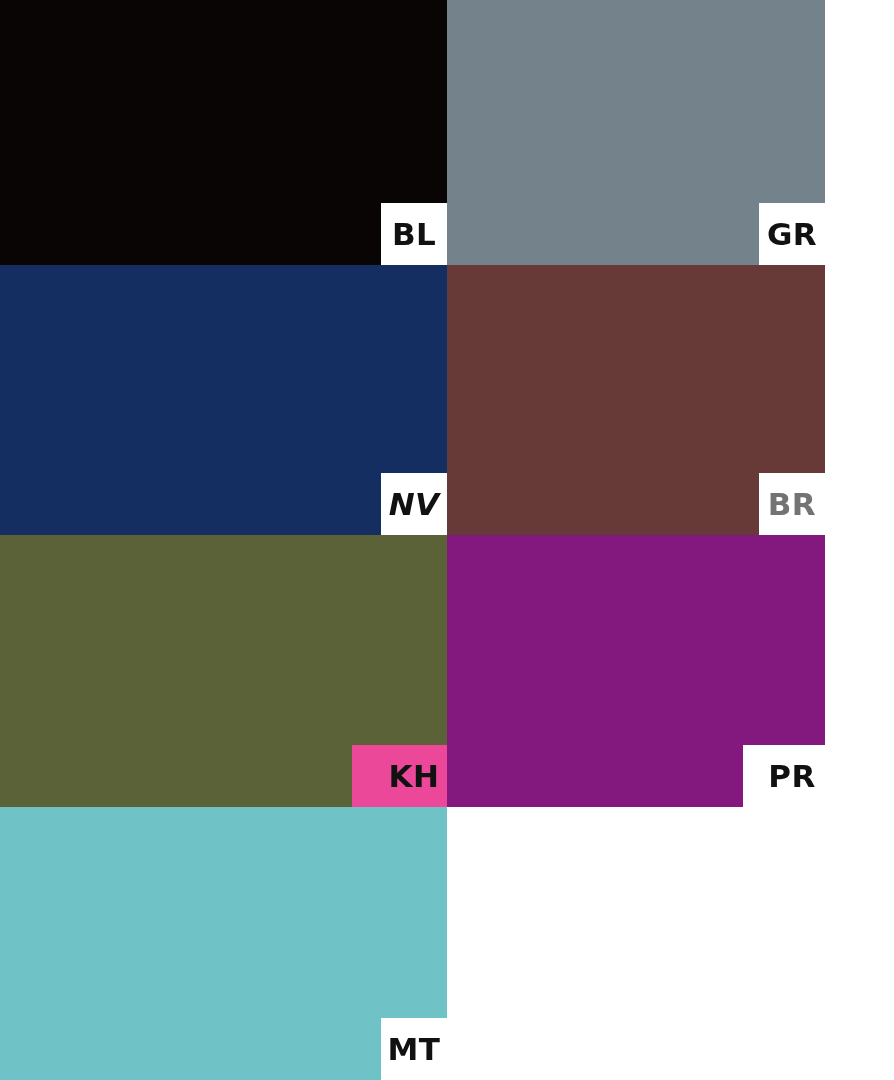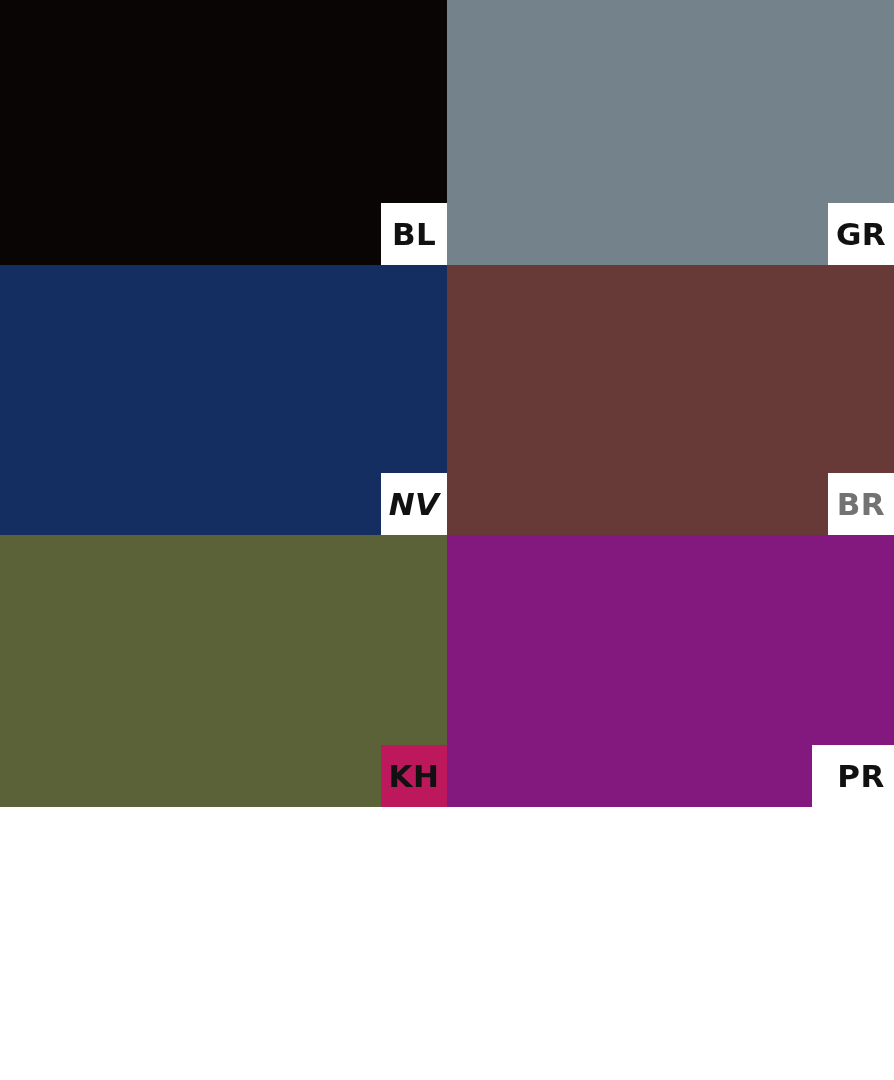--- a/index.html
+++ b/index.html
@@ -52,21 +52,21 @@
     justify-content: center;
     font-size: 31px;
     font-weight: 600;
     letter-spacing: 0.4px;
     line-height: 1;
     user-select: none;
   }
 
   
   .col-left  { left: 0px;   width: 447px; }
-  .col-right { left: 447px; width: 447px; }
+  .col-right { left: 447px; width: 378px; }
 
   
   .row-1 { top: 0px;   height: 265px; }
   .row-2 { top: 265px; height: 270px; }
   .row-3 { top: 535px; height: 272px; }
   .row-4 { top: 807px; height: 273px; }
 </style>
 </head>
 <body>
 
@@ -87,26 +87,30 @@
     <div class="swatch-label" style="background-color: rgb(255, 255, 255); color: rgb(17, 17, 17); font-style: italic;">NV</div>
   </div>
 
   <div class="swatch-cell col-right row-2">
     <div class="swatch-fill" style="background-color: rgb(104, 58, 55);"></div>
     <div class="swatch-label" style="background-color: rgb(255, 255, 255); color: #737373;">BR</div>
   </div>
 
   <div class="swatch-cell col-left row-3">
     <div class="swatch-fill" style="background-color: rgb(91, 98, 56);"></div>
-    <div class="swatch-label" style="background-color: #be185d; color: rgb(17, 17, 17);">KH</div>
+    <div class="swatch-label" style="background-color: #ec4899; color: rgb(17, 17, 17); padding-left: 29px;">KH</div>
   </div>
 
   <div class="swatch-cell col-right row-3">
     <div class="swatch-fill" style="background-color: rgb(131, 25, 126);"></div>
     <div class="swatch-label" style="background-color: rgb(255, 255, 255); color: rgb(17, 17, 17); padding-left: 16px;">PR</div>
   </div>
 
+  <div class="swatch-cell col-left row-4">
+    <div class="swatch-fill" style="background-color: rgb(111, 195, 198);"></div>
+    <div class="swatch-label" style="background-color: rgb(255, 255, 255); color: rgb(17, 17, 17);">MT</div>
+  </div>
 
   <div class="swatch-cell col-right row-4 is-empty">
     <div class="swatch-fill" style="background-color: rgb(255, 255, 255);"></div>
   </div>
 
 </div>
 
 </body></html>

